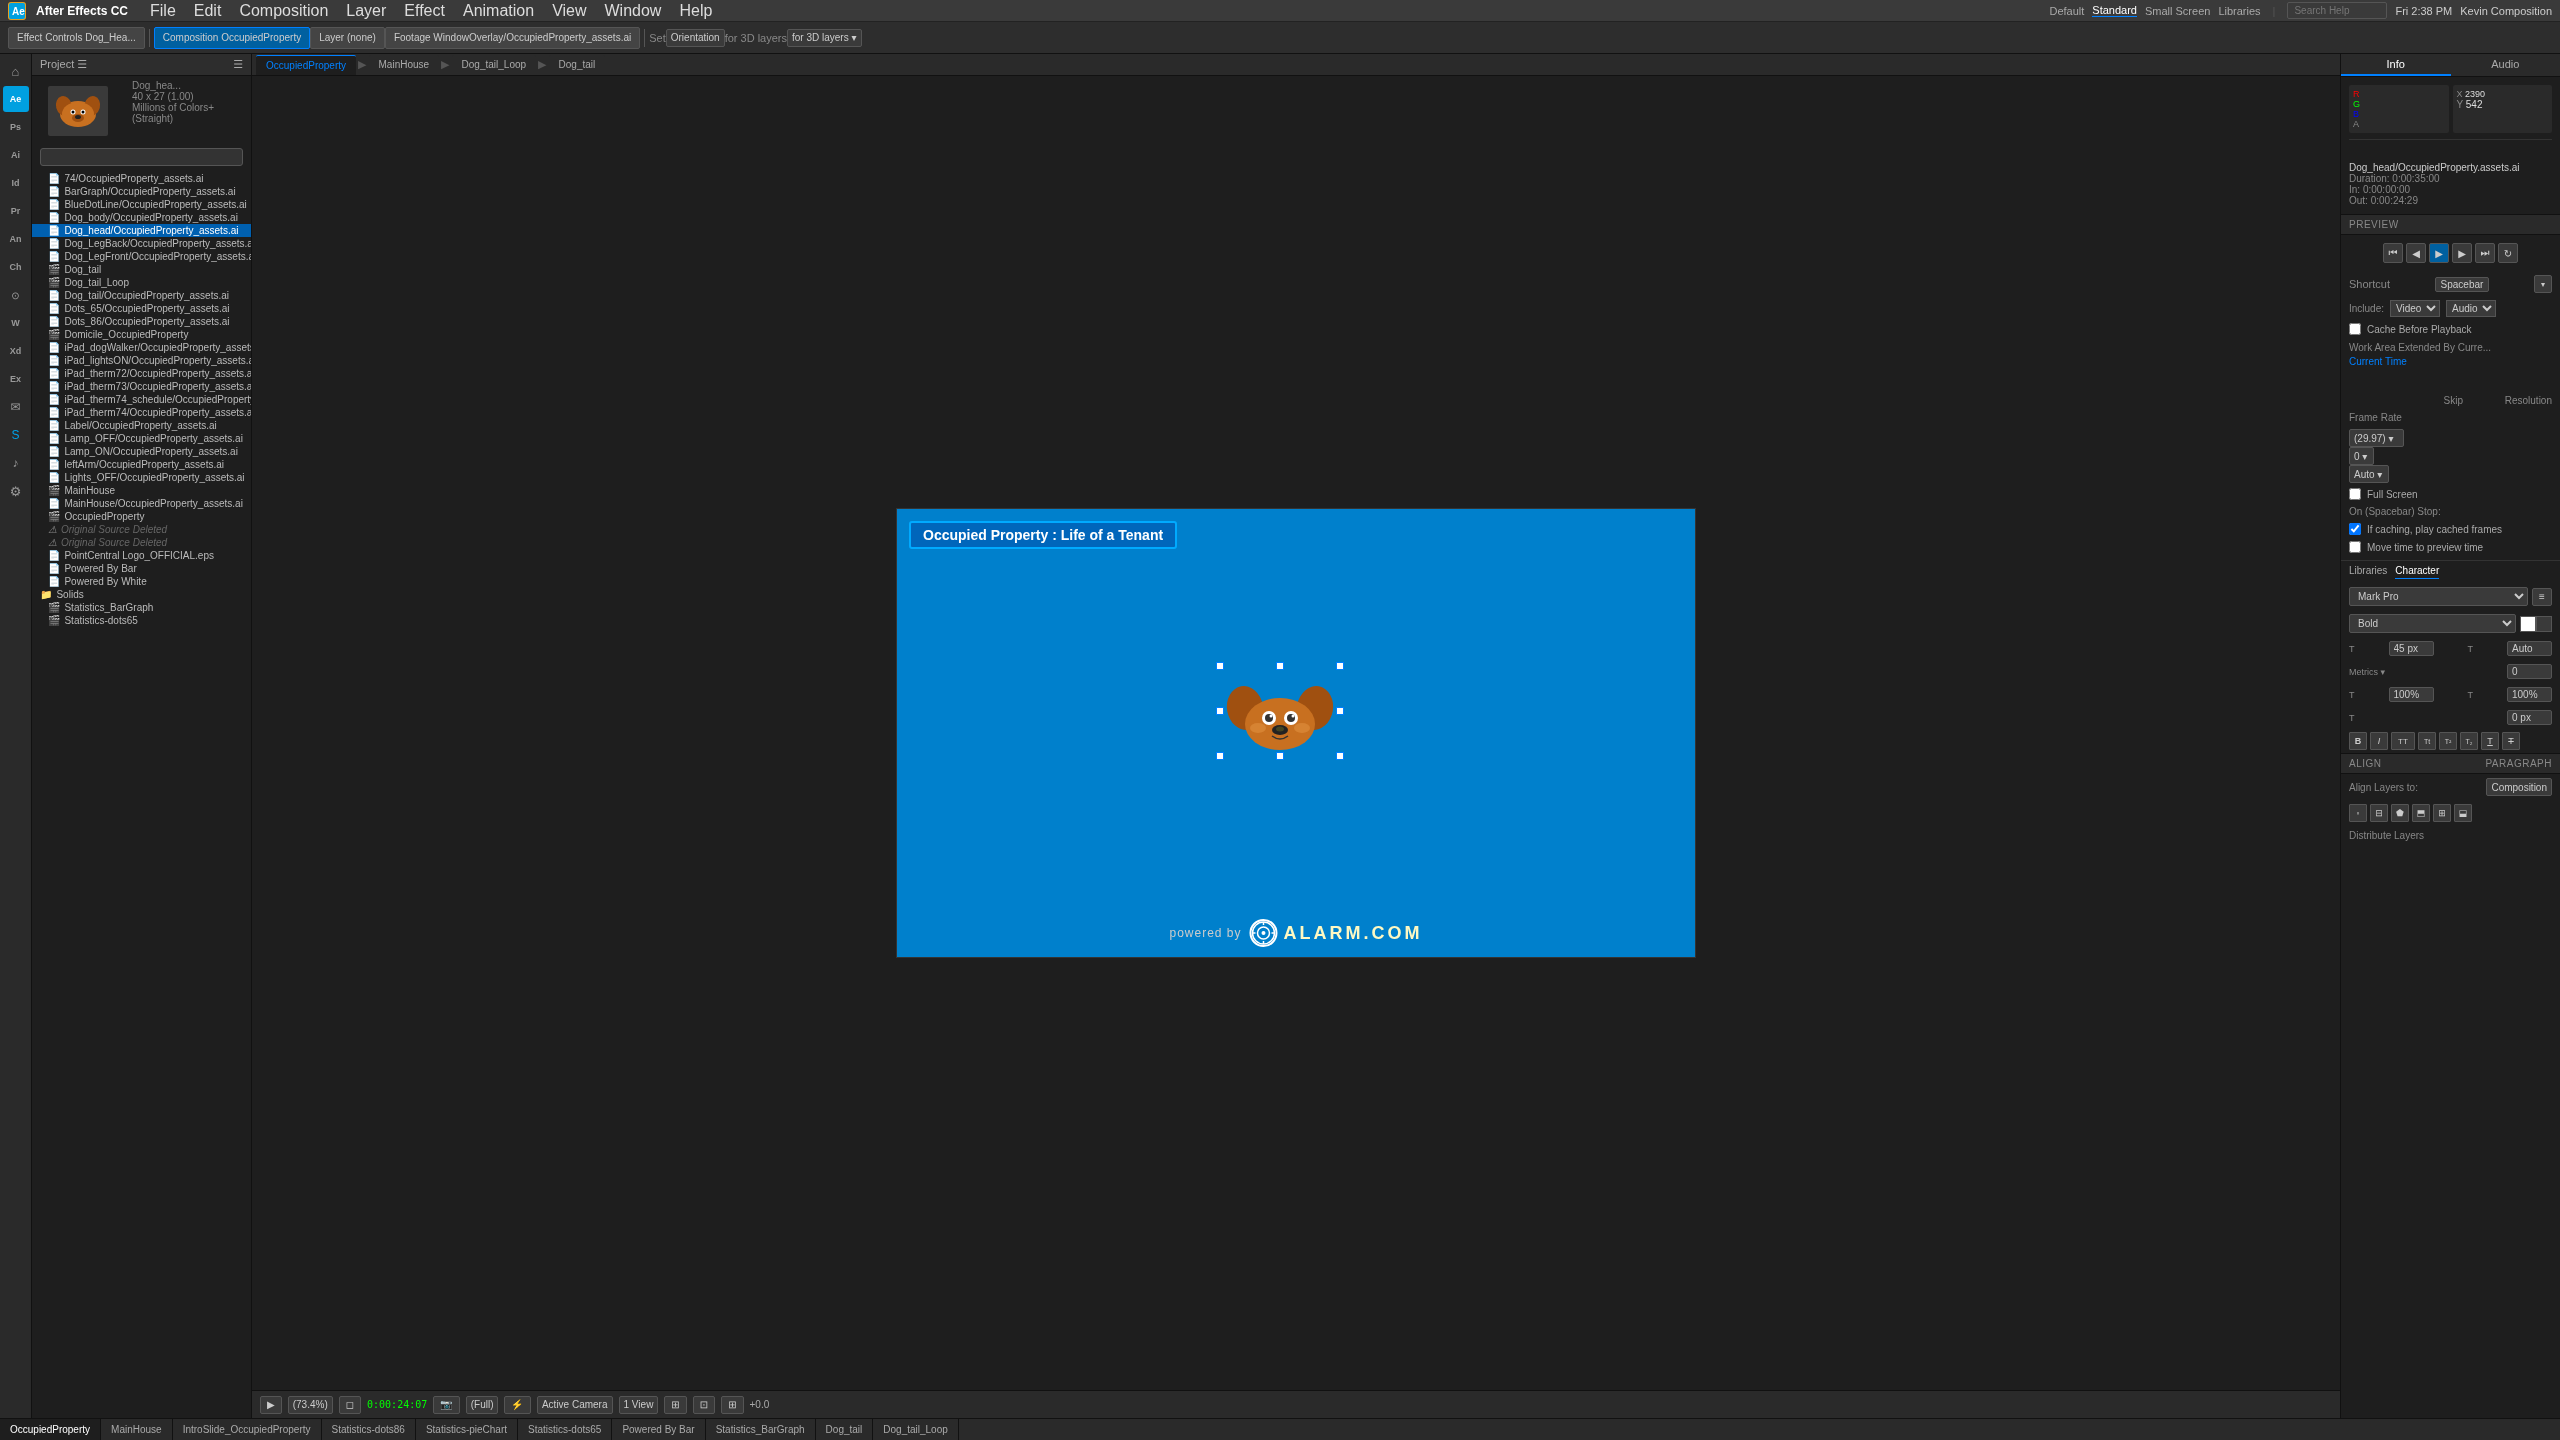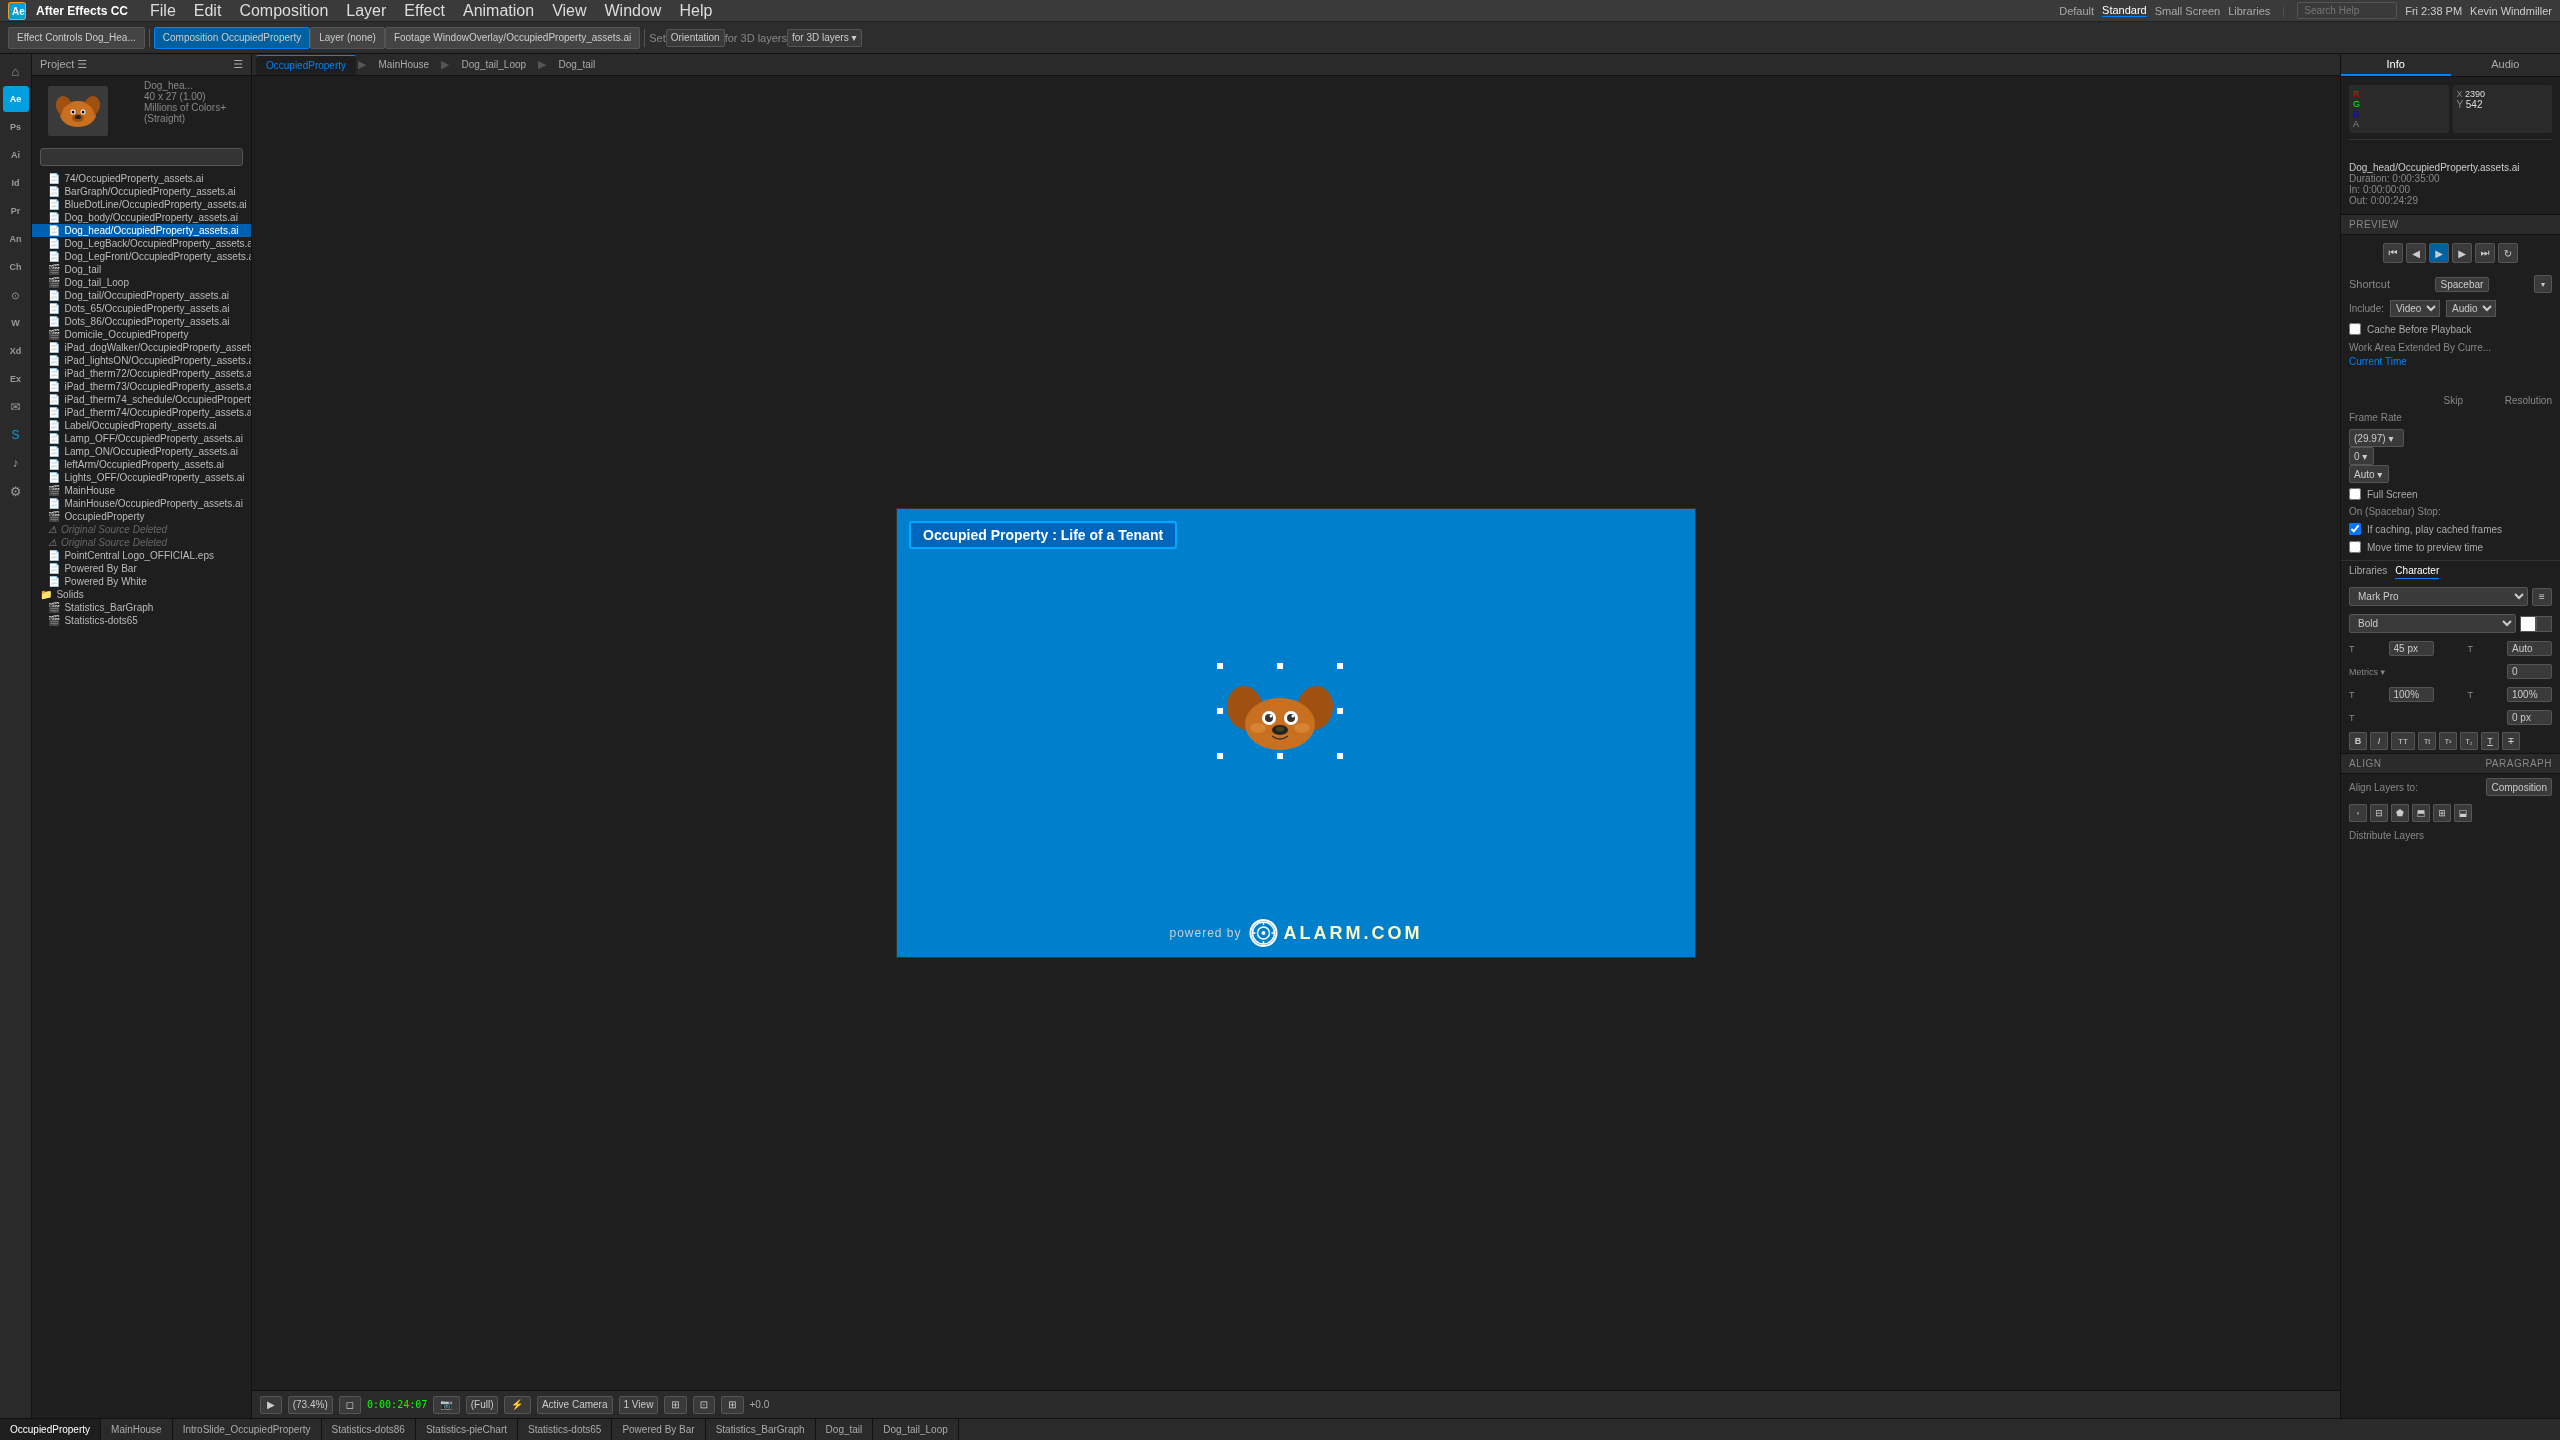--- a/index.html
+++ b/index.html
@@ -531,21 +531,21 @@
   <div class="menu-item">Window</div>
   <div class="menu-item">Help</div>
   <div class="right-items">
     <span style="color:#aaa; cursor:pointer;">Default</span>
     <span style="color:#fff; cursor:pointer; border-bottom: 1px solid #0080ff;">Standard</span>
     <span style="color:#aaa; cursor:pointer;">Small Screen</span>
     <span style="color:#aaa; cursor:pointer;">Libraries</span>
     <span style="color:#555; margin: 0 4px;">|</span>
     <input type="text" style="background: rgb(58, 58, 58); border: 1px solid rgb(85, 85, 85); color: rgb(204, 204, 204); padding: 2px 6px; font-size: 10px; border-radius: 2px; width: 100px;" placeholder="Search Help">
     <span style="color:#ccc;">Fri 2:38 PM</span>
-    <span style="color:#ccc;">Kevin Windmiller</span>
+    <span style="color:#ccc;">Kevin Composition</span>
   </div>
 </div>
 
 <div id="toolbar">
   <div class="toolbar-btn">Effect Controls Dog_Hea...</div>
   <div class="toolbar-sep"></div>
   <div class="toolbar-btn" style="background:#0060a0; border-color:#0080ff;">Composition OccupiedProperty</div>
   <div class="toolbar-btn">Layer (none)</div>
   <div class="toolbar-btn">Footage WindowOverlay/OccupiedProperty_assets.ai</div>
   <div class="toolbar-sep"></div>
@@ -574,21 +574,21 @@
     <div class="dock-icon" style="font-size:12px; color:#00a2e8;">S</div>
     <div class="dock-icon" style="font-size:12px;">♪</div>
     <div class="dock-icon">⚙</div>
   </div>
 
   <div id="project-panel">
     <div id="project-header">
       <span>Project ☰</span>
       <span style="cursor:pointer;">☰</span>
     </div>
-    <div style="display:flex; align-items:flex-start; padding:4px 8px 2px; gap:20px;">
+    <div style="display:flex; align-items:flex-start; padding:4px 8px 2px; gap:8px;">
       <div id="project-thumbnail" style="width:60px; height:50px; flex-shrink:0;">
 
         <svg width="56" height="46" viewBox="0 0 56 46">
           <ellipse cx="28" cy="26" rx="18" ry="13" fill="#c87020"></ellipse>
           <ellipse cx="14" cy="18" rx="8" ry="10" fill="#a05010" transform="rotate(-15 14 18)"></ellipse>
           <ellipse cx="42" cy="18" rx="8" ry="10" fill="#a05010" transform="rotate(15 42 18)"></ellipse>
           <ellipse cx="28" cy="26" rx="16" ry="12" fill="#c87020"></ellipse>
           <circle cx="23" cy="24" r="2.5" fill="white"></circle>
             <circle cx="23" cy="24" r="1.5" fill="black"></circle>
           <circle cx="33" cy="24" r="2.5" fill="white"></circle>

